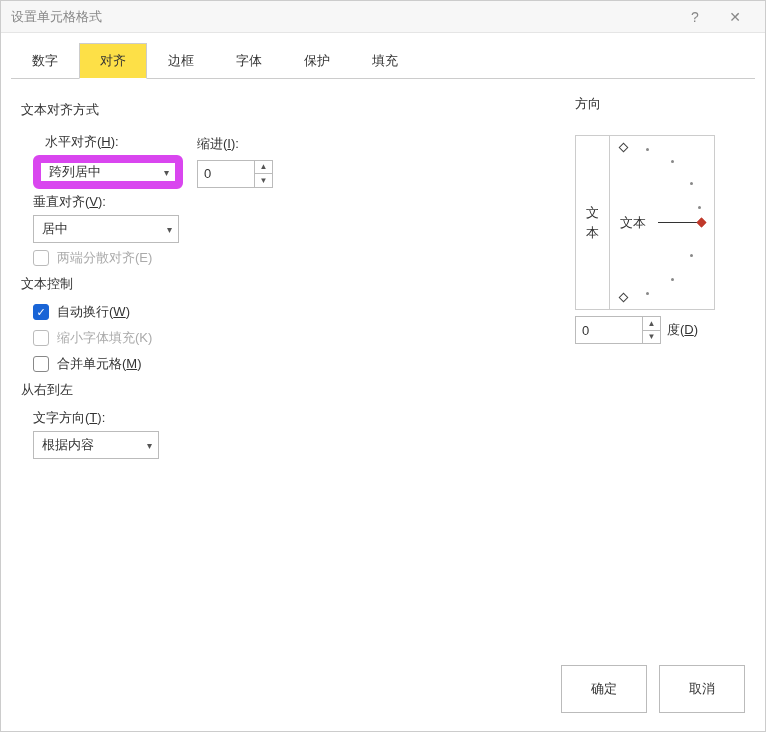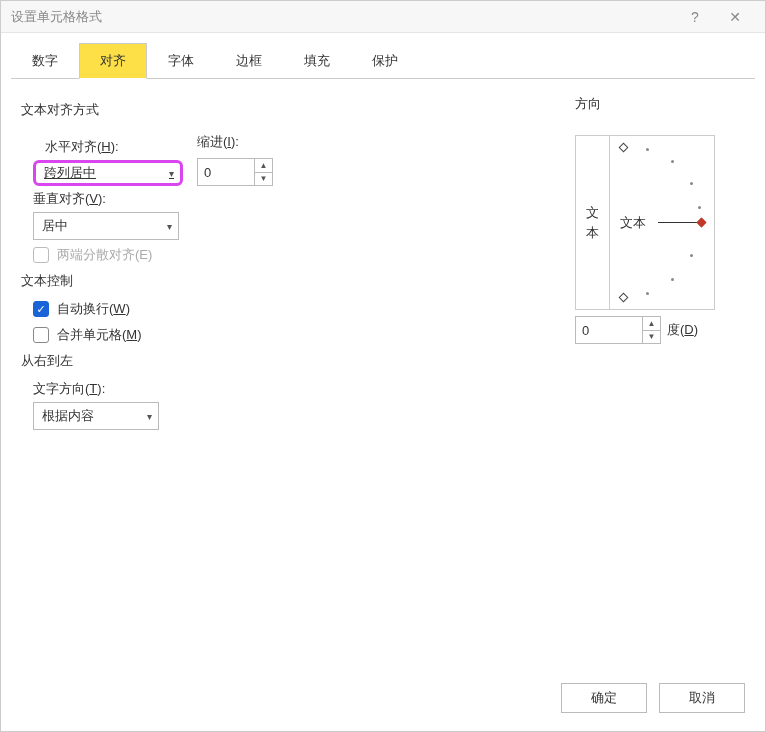--- a/index.html
+++ b/index.html
@@ -96,25 +96,24 @@
     height: 28px;
     padding: 0 6px 0 8px;
     min-width: 130px;
   }
   .select .chev {
     font-size: 10px;
     color: #555;
     margin-left: 6px;
   }
   .select.highlight {
-    border: 3px solid #d946ef;
+    border: 8px solid #d946ef;
     border-radius: 6px;
-    height: 26px;
+    height: 34px;
     min-width: 150px;
-    text-decoration: underline;
   }
   .hz-row {
     display: flex;
     align-items: center;
     margin-left: 12px;
   }
   .indent-col {
     margin-left: 14px;
   }
   .spinner {
@@ -239,21 +238,21 @@
   }
   .footer {
     padding: 14px 20px 18px 20px;
     display: flex;
     justify-content: flex-end;
     gap: 12px;
     border-top: none;
   }
   .btn {
     min-width: 86px;
-    height: 30px;
+    height: 48px;
     border: 1px solid #bbb;
     background: #fff;
     display: inline-flex;
     align-items: center;
     justify-content: center;
     cursor: pointer;
   }
 </style>
 </head>
 <body>
@@ -262,34 +261,34 @@
 
   <div class="titlebar">
     <span class="title">设置单元格格式</span>
     <span class="tb-btn">?</span>
     <span class="tb-btn">✕</span>
   </div>
 
   <div class="tabs">
     <div class="tab">数字</div>
     <div class="tab active">对齐</div>
+    <div class="tab">边框</div>
     <div class="tab">字体</div>
-    <div class="tab">边框</div>
+    <div class="tab">保护</div>
     <div class="tab">填充</div>
-    <div class="tab">保护</div>
   </div>
   <div class="tab-underline"></div>
 
   <div class="content">
 
     <div class="left-col">
 
       <div class="section-title">文本对齐方式</div>
 
-      <div class="hz-row" style="align-items:flex-end;">
+      <div class="hz-row" style="align-items:center;">
         <div>
           <span class="field-label">
             <span>水平对齐(</span><span class="underline">H</span><span>):</span>
           </span>
           <div class="select highlight" style="margin-left:0;">
             <span>跨列居中</span>
             <span class="chev">▾</span>
           </div>
         </div>
 
@@ -324,20 +323,24 @@
 
       <div class="section-title">文本控制</div>
 
       <div class="checkbox-row">
         <span class="cb checked">✓</span>
         <span class="lbl">
           <span>自动换行(</span><span class="underline">W</span><span>)</span>
         </span>
       </div>
 
+      <div class="checkbox-row">
+        <span class="cb disabled"></span>
+        <span class="lbl disabled">缩小字体填充(K)</span>
+      </div>
 
       <div class="checkbox-row">
         <span class="cb"></span>
         <span class="lbl">
           <span>合并单元格(</span><span class="underline">M</span><span>)</span>
         </span>
       </div>
 
       <div class="section-title">从右到左</div>
       <span class="field-label">

